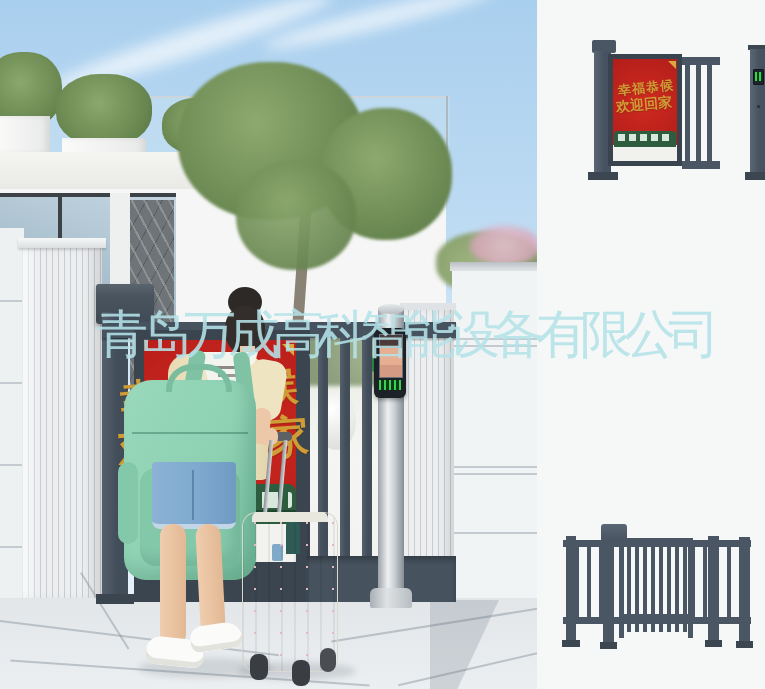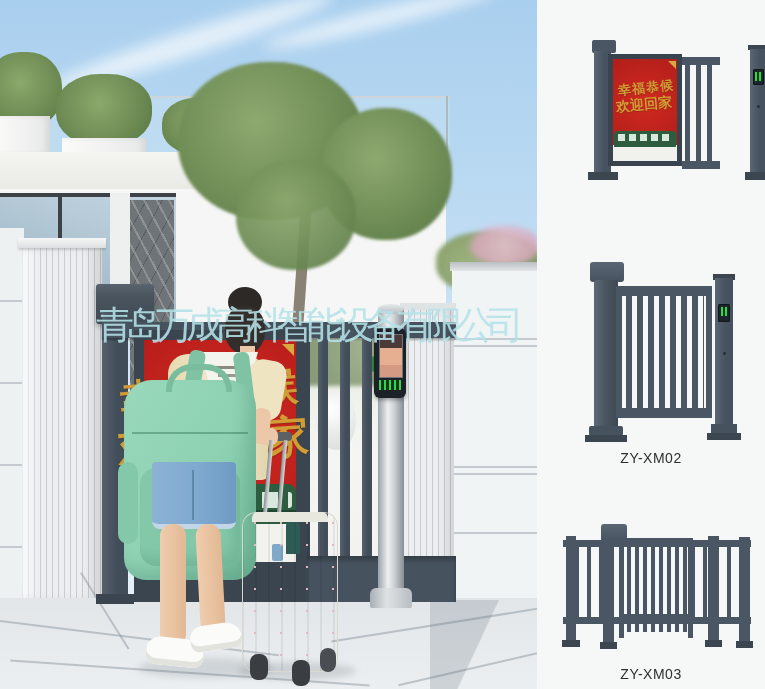--- a/index.html
+++ b/index.html
@@ -25,21 +25,21 @@
   .tile-line{background:rgba(140,152,162,.5);height:1.5px;}
   
   .catalog{position:absolute;left:537px;top:0;width:228px;height:689px;background:#f6f7f7;}
   .p-label{position:absolute;width:100%;text-align:center;font-size:14px;letter-spacing:.5px;
            color:#2e2e2e;font-family:"Liberation Sans",sans-serif;}
   .pbar{background:#4a5663;}
   .reader{background:#1d242b;border-radius:2px;box-shadow:inset 0 0 0 1px #10151a;}
   .reader i{display:block;margin:3px auto 0;width:7px;height:9px;
             background:repeating-linear-gradient(90deg,#38d44f 0 2px,#0e3a1c 2px 4px);}
   .watermark{position:absolute;left:96px;top:300px;z-index:60;white-space:nowrap;
-             font-family:"DejaVu Serif","Liberation Serif",serif;font-size:38px;letter-spacing:-8px;
+             font-family:"DejaVu Serif","Liberation Serif",serif;font-size:52px;letter-spacing:-8px;
              color:#b5e3e9;opacity:.88;pointer-events:none;}
 </style>
 </head>
 <body>
 
 <div class="stage">
 
   <section class="photo">
 
     <div class="abs cloud" style="left:40px;top:30px;width:300px;height:26px;transform:rotate(-18deg);"></div>
@@ -198,42 +198,20 @@
         <div class="abs" style="left:156px;top:6px;width:20px;height:5px;background:#3c4651;"></div>
         <div class="abs pbar" style="left:158px;top:10px;width:16px;height:125px;background:linear-gradient(90deg,#5a6673,#46525f 60%);"></div>
         <div class="abs" style="left:153px;top:133px;width:26px;height:8px;background:#3c4651;"></div>
         <div class="abs reader" style="left:161px;top:30px;width:11px;height:16px;">
             <i></i>
           </div>
         <div class="abs" style="left:165px;top:66px;width:3px;height:3px;border-radius:50%;background:#2a2f34;"></div>
       </div>
     </figure>
 
-    <figure class="abs" style="left:0;top:218px;width:228px;height:261px;margin:0;">
-      <div class="abs" style="left:51px;top:44px;width:152px;height:180px;">
-        <div class="abs" style="left:2px;top:0px;width:34px;height:20px;border-radius:3px;background:linear-gradient(180deg,#5a6673,#46525f);"></div>
-        <div class="abs" style="left:6px;top:18px;width:24px;height:150px;background:linear-gradient(90deg,#5e6a77,#49555f 45%,#3d4852);border-radius:3px;"></div>
-        <div class="abs" style="left:1px;top:164px;width:34px;height:10px;background:#46525e;border-radius:2px;"></div>
-        <div class="abs" style="left:-3px;top:173px;width:42px;height:7px;background:#3c4651;"></div>
-        <div class="abs pbar" style="left:28px;top:24px;width:96px;height:10px;"></div>
-        <div class="abs pbar" style="left:28px;top:146px;width:96px;height:10px;"></div>
-        <div class="abs pbar" style="left:28px;top:24px;width:6px;height:132px;"></div>
-        <div class="abs pbar" style="left:118px;top:24px;width:6px;height:132px;"></div>
-        <div class="abs" style="left:38px;top:34px;width:78px;height:112px;background:repeating-linear-gradient(90deg,#4a5663 0 6px,rgba(0,0,0,0) 6px 11px);"></div>
-        <div class="abs" style="left:125px;top:12px;width:22px;height:6px;background:#3c4651;"></div>
-        <div class="abs pbar" style="left:127px;top:16px;width:18px;height:148px;background:linear-gradient(90deg,#5a6673,#46525f 60%);"></div>
-        <div class="abs" style="left:123px;top:162px;width:26px;height:10px;background:#46525e;"></div>
-        <div class="abs" style="left:119px;top:171px;width:34px;height:7px;background:#3c4651;"></div>
-        <div class="abs reader" style="left:130px;top:42px;width:12px;height:18px;">
-            <i></i>
-          </div>
-        <div class="abs" style="left:135px;top:90px;width:3px;height:3px;border-radius:50%;background:#2a2f34;"></div>
-      </div>
-      <figcaption class="p-label" style="top:232px;">ZY-XM02</figcaption>
-    </figure>
 
     <figure class="abs" style="left:0;top:480px;width:228px;height:209px;margin:0;">
       <div class="abs" style="left:26px;top:42px;width:192px;height:132px;">
         <div class="abs" style="left:38px;top:2px;width:26px;height:18px;border-radius:3px;background:linear-gradient(180deg,#5a6673,#46525f);"></div>
         <div class="abs pbar" style="left:0px;top:18px;width:188px;height:7px;"></div>
         <div class="abs pbar" style="left:0px;top:95px;width:188px;height:7px;"></div>
         <div class="abs" style="left:12px;top:25px;width:30px;height:70px;background:repeating-linear-gradient(90deg,#4a5663 0 4px,rgba(0,0,0,0) 4px 12px);"></div>
         <div class="abs" style="left:128px;top:25px;width:54px;height:70px;background:repeating-linear-gradient(90deg,#4a5663 0 4px,rgba(0,0,0,0) 4px 12px);"></div>
         <div class="abs pbar" style="left:3px;top:14px;width:10px;height:106px;"></div>
         <div class="abs pbar" style="left:40px;top:16px;width:11px;height:106px;"></div>
@@ -243,18 +221,17 @@
         <div class="abs" style="left:37px;top:120px;width:17px;height:7px;background:#3c4651;"></div>
         <div class="abs" style="left:142px;top:118px;width:17px;height:7px;background:#3c4651;"></div>
         <div class="abs" style="left:173px;top:119px;width:17px;height:7px;background:#3c4651;"></div>
 
         <div class="abs pbar" style="left:56px;top:16px;width:74px;height:6px;"></div>
         <div class="abs pbar" style="left:56px;top:92px;width:74px;height:6px;"></div>
         <div class="abs pbar" style="left:56px;top:16px;width:5px;height:100px;"></div>
         <div class="abs pbar" style="left:125px;top:16px;width:5px;height:100px;"></div>
         <div class="abs" style="left:64px;top:22px;width:60px;height:88px;background:repeating-linear-gradient(90deg,#4a5663 0 4px,rgba(0,0,0,0) 4px 8px);"></div>
       </div>
-      <figcaption class="p-label" style="top:186px;">ZY-XM03</figcaption>
     </figure>
   </aside>
 
   <div class="watermark">青岛万成高科智能设备有限公司</div>
 </div>
 
 </body></html>

